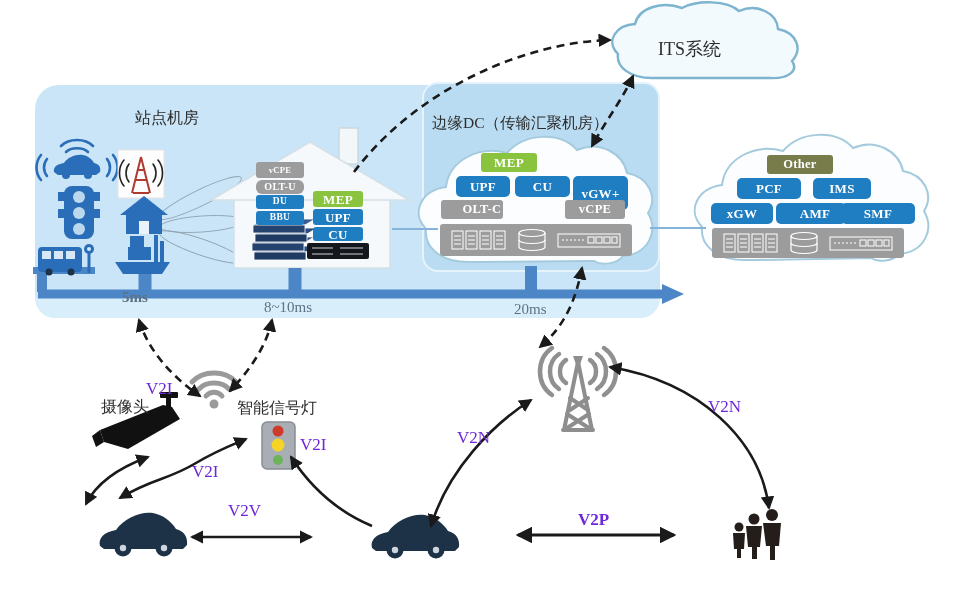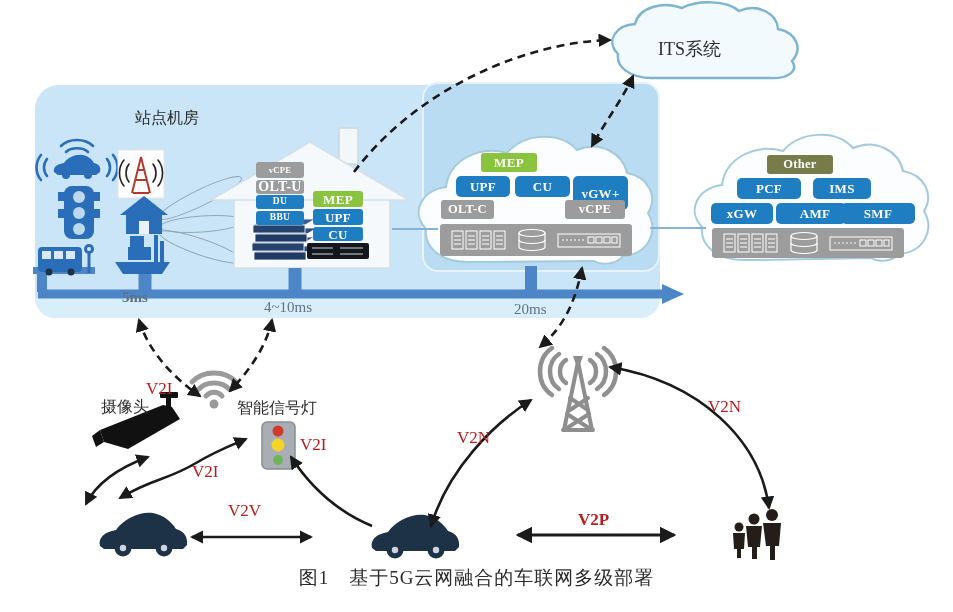--- a/index.html
+++ b/index.html
@@ -16,21 +16,21 @@
   .bx{position:absolute;display:flex;align-items:center;justify-content:center;
       color:#fff;border-radius:3px;font-weight:600;letter-spacing:.3px;line-height:1;}
   .blue{background:#1f7dc2;}
   .gray{background:#9c9c9c;}
   .green{background:#8ac43f;}
   .olive{background:#787c4a;}
   .black{background:#14181c;border-radius:2px;}
   
   .lbl{position:absolute;color:#2d2d2d;white-space:nowrap;}
   .lat{position:absolute;color:#5e7285;font-size:15px;white-space:nowrap;}
-  .vlbl{position:absolute;color:#b91c1c;font-size:17px;white-space:nowrap;}
+  .vlbl{position:absolute;color:#6d28d9;font-size:17px;white-space:nowrap;}
   .caption{position:absolute;left:0;top:565px;width:953px;text-align:center;
            font-size:19px;color:#2b2b2b;letter-spacing:1px;}
   svg{position:absolute;left:0;top:0;}
   .equip-bar{position:absolute;background:#9c9c9c;border-radius:3px;display:flex;align-items:center;justify-content:center;}
 </style>
 </head>
 <body>
 
 <div id="stage">
 
@@ -239,49 +239,50 @@
       <path d="M 120,498 C 155,477 166,481 196,463 C 218,450 232,445 246,439" marker-start="url(#ah)" marker-end="url(#ah)"></path>
       <path d="M 291,457 C 310,486 336,511 372,526" marker-start="url(#ah)"></path>
       <path d="M 431,526 C 448,470 492,425 531,400" marker-start="url(#ah)" marker-end="url(#ah)"></path>
       <path d="M 610,367 C 700,382 760,440 769,508" marker-start="url(#ah)" marker-end="url(#ah)"></path>
       <path d="M 192,537 L 311,537" marker-start="url(#ah)" marker-end="url(#ah)"></path>
       <path d="M 518,535 L 674,535" marker-start="url(#ah)" marker-end="url(#ah)" stroke-width="3.2"></path>
     </g>
   </svg>
 
   <div class="lbl" style="left:99px;top:108px;font-size:16px;margin-left:36px;">站点机房</div>
+  <div class="lbl" style="left:432px;top:113px;font-size:15.5px;">边缘DC（传输汇聚机房）</div>
   <div class="lbl" style="left:658px;top:37px;font-size:18px;">ITS系统</div>
 
   <div class="lat" style="left:122px;top:289px;font-weight:bold;">5ms</div>
-  <div class="lat" style="left:264px;top:299px;">4~10ms</div>
+  <div class="lat" style="left:264px;top:299px;">8~10ms</div>
   <div class="lat" style="left:514px;top:301px;">20ms</div>
 
   <div class="bx gray" style="left:256px;top:162px;width:48px;height:16px;font-size:8.5px;">vCPE</div>
-  <div class="bx gray" style="left:256px;top:180px;width:48px;height:14px;font-size:14px;">OLT-U</div>
+  <div class="bx gray" style="left:256px;top:180px;width:48px;height:14px;font-size:10px;border-radius:6px;">OLT-U</div>
   <div class="bx blue" style="left:256px;top:195px;width:48px;height:14px;font-size:9.5px;">DU</div>
   <div class="bx blue" style="left:256px;top:211px;width:48px;height:14px;font-size:9.5px;">BBU</div>
   <div class="bx green" style="left:313px;top:191px;width:50px;height:16px;font-size:13px;">MEP</div>
   <div class="bx blue" style="left:313px;top:209px;width:50px;height:16px;font-size:13px;">UPF</div>
   <div class="bx blue" style="left:313px;top:227px;width:50px;height:14px;font-size:13px;">CU</div>
   <div class="bx black" style="left:307px;top:243px;width:62px;height:16px;">
     <svg width="62" height="16">
       <g stroke="#cfd4d8" stroke-width="1">
           <line x1="5" y1="5" x2="26" y2="5"></line>
           <line x1="33" y1="5" x2="56" y2="5"></line>
       <line x1="5" y1="11" x2="26" y2="11"></line>
           <line x1="33" y1="11" x2="56" y2="11"></line>
         </g>
     </svg>
   </div>
 
   <div class="bx green" style="left:481px;top:153px;width:56px;height:19px;font-size:13px;">MEP</div>
   <div class="bx blue" style="left:456px;top:176px;width:54px;height:21px;font-size:13px;border-radius:5px;">UPF</div>
   <div class="bx blue" style="left:515px;top:176px;width:55px;height:21px;font-size:13px;border-radius:5px;">CU</div>
   <div class="bx blue" style="left:573px;top:176px;width:55px;height:34px;font-size:13px;border-radius:5px;">vGW+</div>
-  <div class="bx gray" style="left:441px;top:200px;width:53px;height:19px;font-size:12.5px;">OLT-C</div>
+  <div class="bx gray" style="left:441px;top:200px;width:42px;height:19px;font-size:12.5px;padding-left:20px;">OLT-C</div>
   <div class="bx gray" style="left:503px;top:200px;width:60px;height:19px;font-size:12.5px;margin-top:36px;">BNG-U</div>
   <div class="bx gray" style="left:565px;top:200px;width:60px;height:19px;font-size:12.5px;">vCPE</div>
   <div class="equip-bar" style="left:440px;top:224px;width:192px;height:32px;">
     <svg width="192" height="32">
       <g fill="none" stroke="#ffffff" stroke-width="1">
         <rect x="12" y="7" width="11" height="18"></rect>
           <rect x="26" y="7" width="11" height="18"></rect>
         <rect x="40" y="7" width="11" height="18"></rect>
           <rect x="54" y="7" width="11" height="18"></rect>
         <path d="M 14,12 L 21,12 M 14,16 L 21,16 M 14,20 L 21,20 M 28,12 L 35,12 M 28,16 L 35,16 M 28,20 L 35,20
@@ -338,15 +339,14 @@
   <div class="lbl" style="left:101px;top:397px;font-size:16px;">摄像头</div>
   <div class="lbl" style="left:237px;top:398px;font-size:16px;">智能信号灯</div>
   <div class="vlbl" style="left:146px;top:379px;">V2I</div>
   <div class="vlbl" style="left:300px;top:435px;">V2I</div>
   <div class="vlbl" style="left:192px;top:462px;">V2I</div>
   <div class="vlbl" style="left:228px;top:501px;">V2V</div>
   <div class="vlbl" style="left:457px;top:428px;">V2N</div>
   <div class="vlbl" style="left:708px;top:397px;">V2N</div>
   <div class="vlbl" style="left:578px;top:510px;font-weight:bold;">V2P</div>
 
-  <div class="caption">图1　基于5G云网融合的车联网多级部署</div>
 
 </div>
 
 </body></html>

